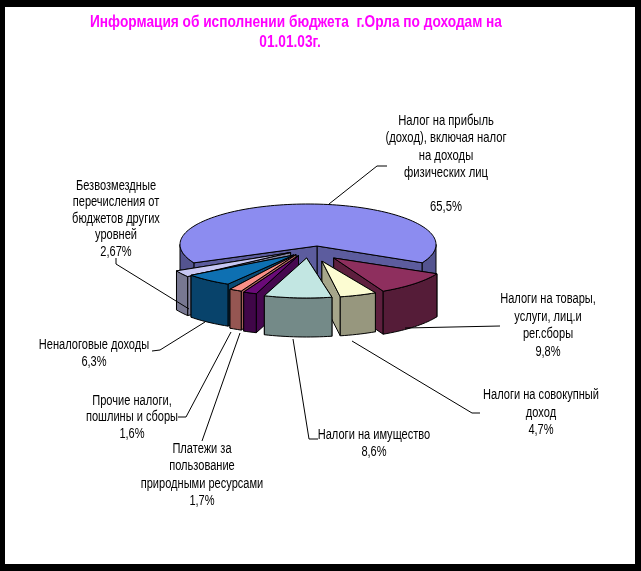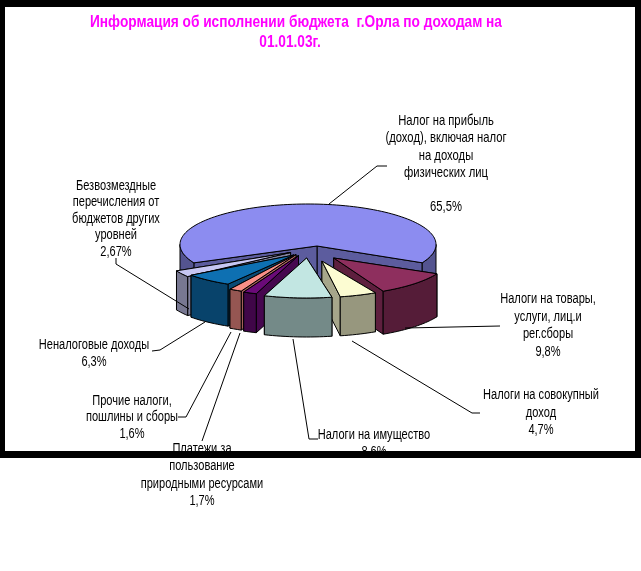--- a/index.html
+++ b/index.html
@@ -1,18 +1,18 @@
 <!DOCTYPE html>
 <html><head>
 <meta charset="utf-8">
 <style>
   html,body{margin:0;padding:0;}
   body{width:641px;height:571px;position:relative;background:#FFFFFF;
        font-family:"Liberation Sans","DejaVu Sans",sans-serif;overflow:hidden;}
-  #canvas{position:absolute;left:0;top:0;width:641px;height:458px;background:#FFFFFF;border-radius:21px;}
+  #canvas{position:absolute;left:0;top:0;width:641px;height:571px;background:#FFFFFF;border-radius:21px;}
   #frame{position:absolute;left:0;top:0;right:0;bottom:0;
          border-style:solid;border-color:#000000;
          border-top-width:7px;border-left-width:5px;border-right-width:6px;border-bottom-width:7px;
          box-sizing:border-box;pointer-events:none;z-index:5;}
   #pie-svg{position:absolute;left:0;top:0;z-index:1;}
   .chart-title-line{position:absolute;color:#FF00FF;font-weight:bold;font-size:16px;line-height:19.4px;
          text-align:center;white-space:pre;z-index:2;transform:scaleX(0.855);transform-origin:50% 0;}
   .slice-label{position:absolute;color:#000000;font-size:14px;line-height:16.5px;text-align:center;
          white-space:pre-line;z-index:2;}
   .slice-label.first{font-size:15px;line-height:17.3px;}

